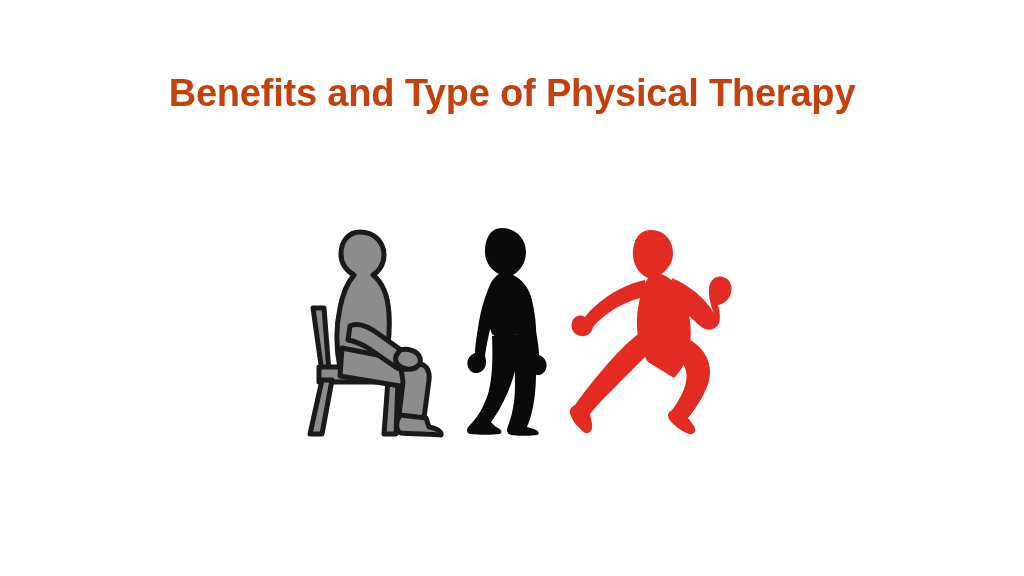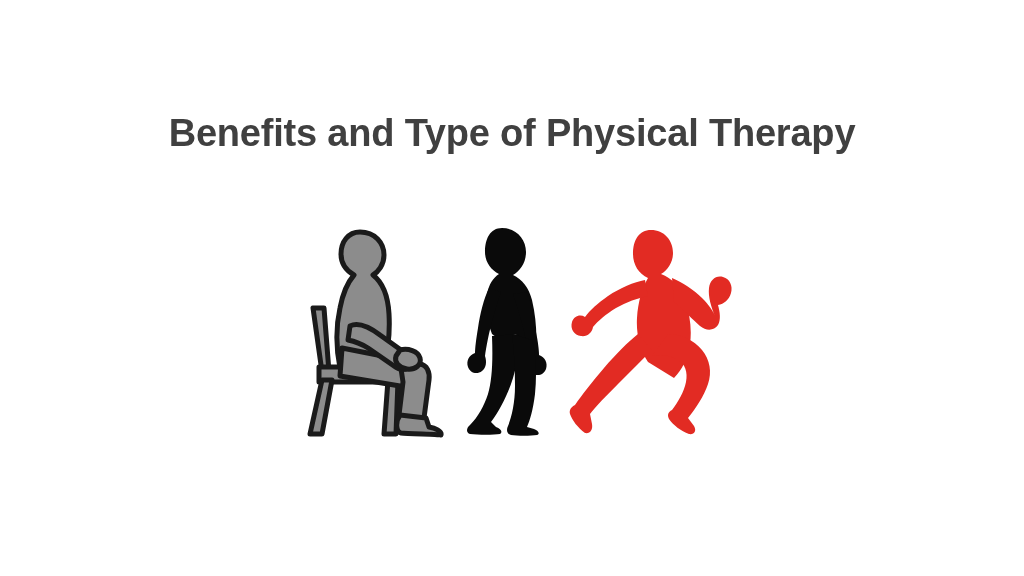--- a/index.html
+++ b/index.html
@@ -22,24 +22,23 @@
   #page-title {
     position: absolute;
     left: 0;
     top: 70px;
     width: 1024px;
     text-align: center;
     font-family: "Liberation Sans", sans-serif;
     font-size: 38px;
     font-weight: bold;
     letter-spacing: -0.2px;
-    color: #404040;
+    color: #c2410c;
     line-height: 46px;
     white-space: nowrap;
-    margin-top: 40px;
   }
   #figures {
     position: absolute;
     left: 296px;
     top: 222px;
     width: 444px;
     height: 218px;
   }
   .figure {
     position: absolute;

